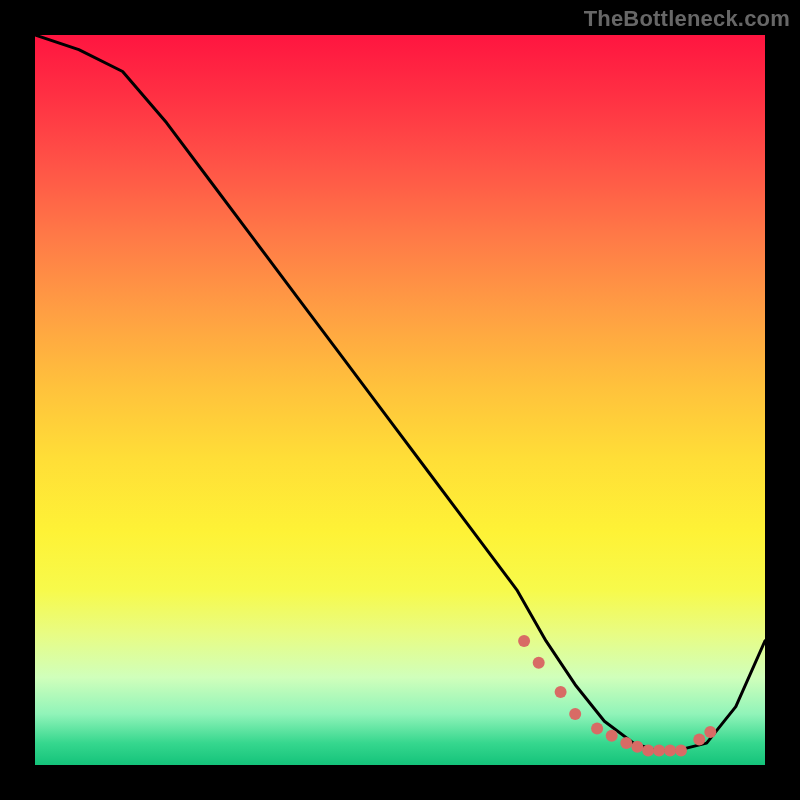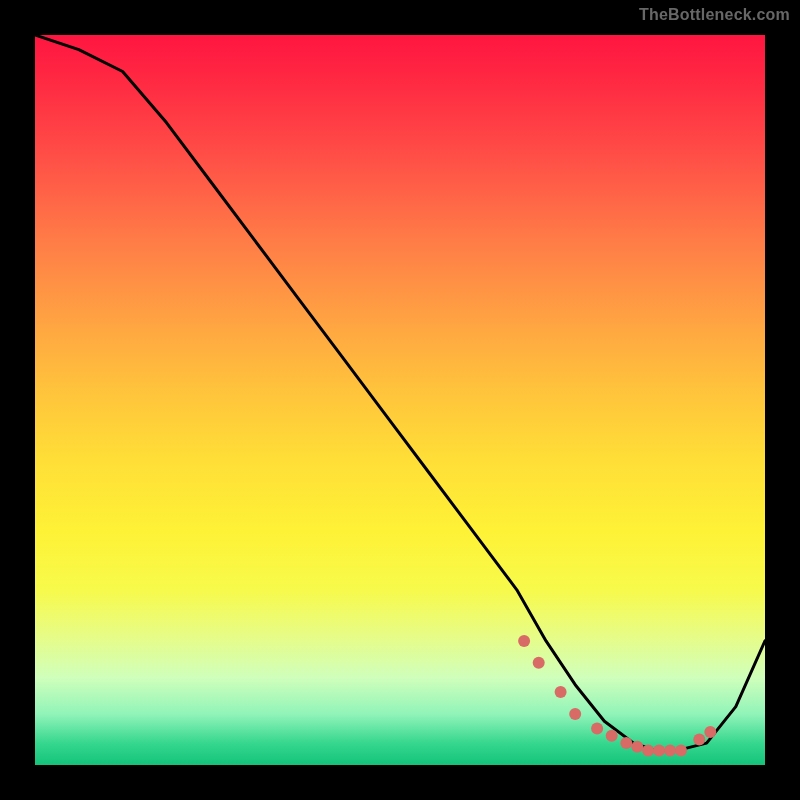--- a/index.html
+++ b/index.html
@@ -14,21 +14,21 @@
   .canvas {
     position: relative;
     width: 800px;
     height: 800px;
     background: #000;
   }
   .watermark {
     position: absolute;
     top: 6px;
     right: 10px;
-    font-size: 16px;
+    font-size: 22px;
     font-weight: 600;
     color: #676767;
     letter-spacing: 0.2px;
     z-index: 20;
   }
   .plot {
     position: absolute;
     left: 35px;
     top: 35px;
     width: 730px;

